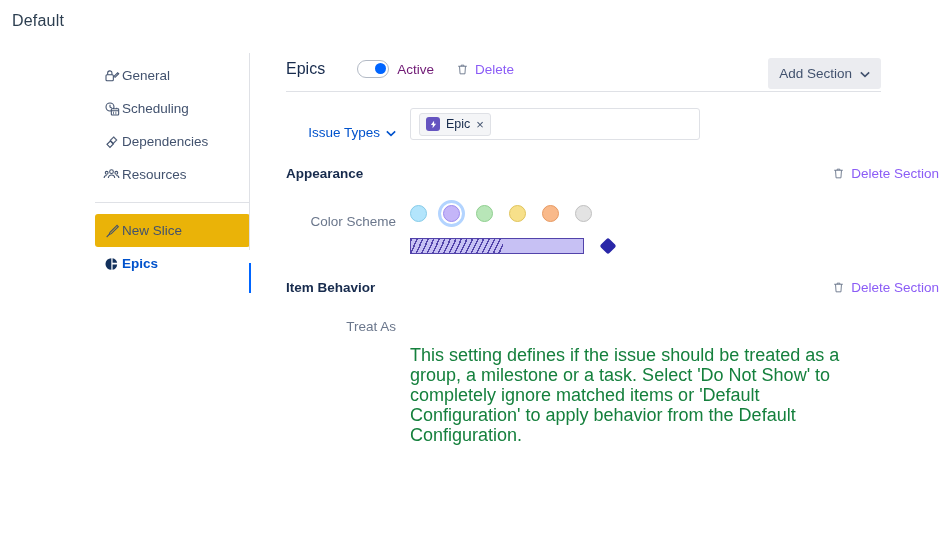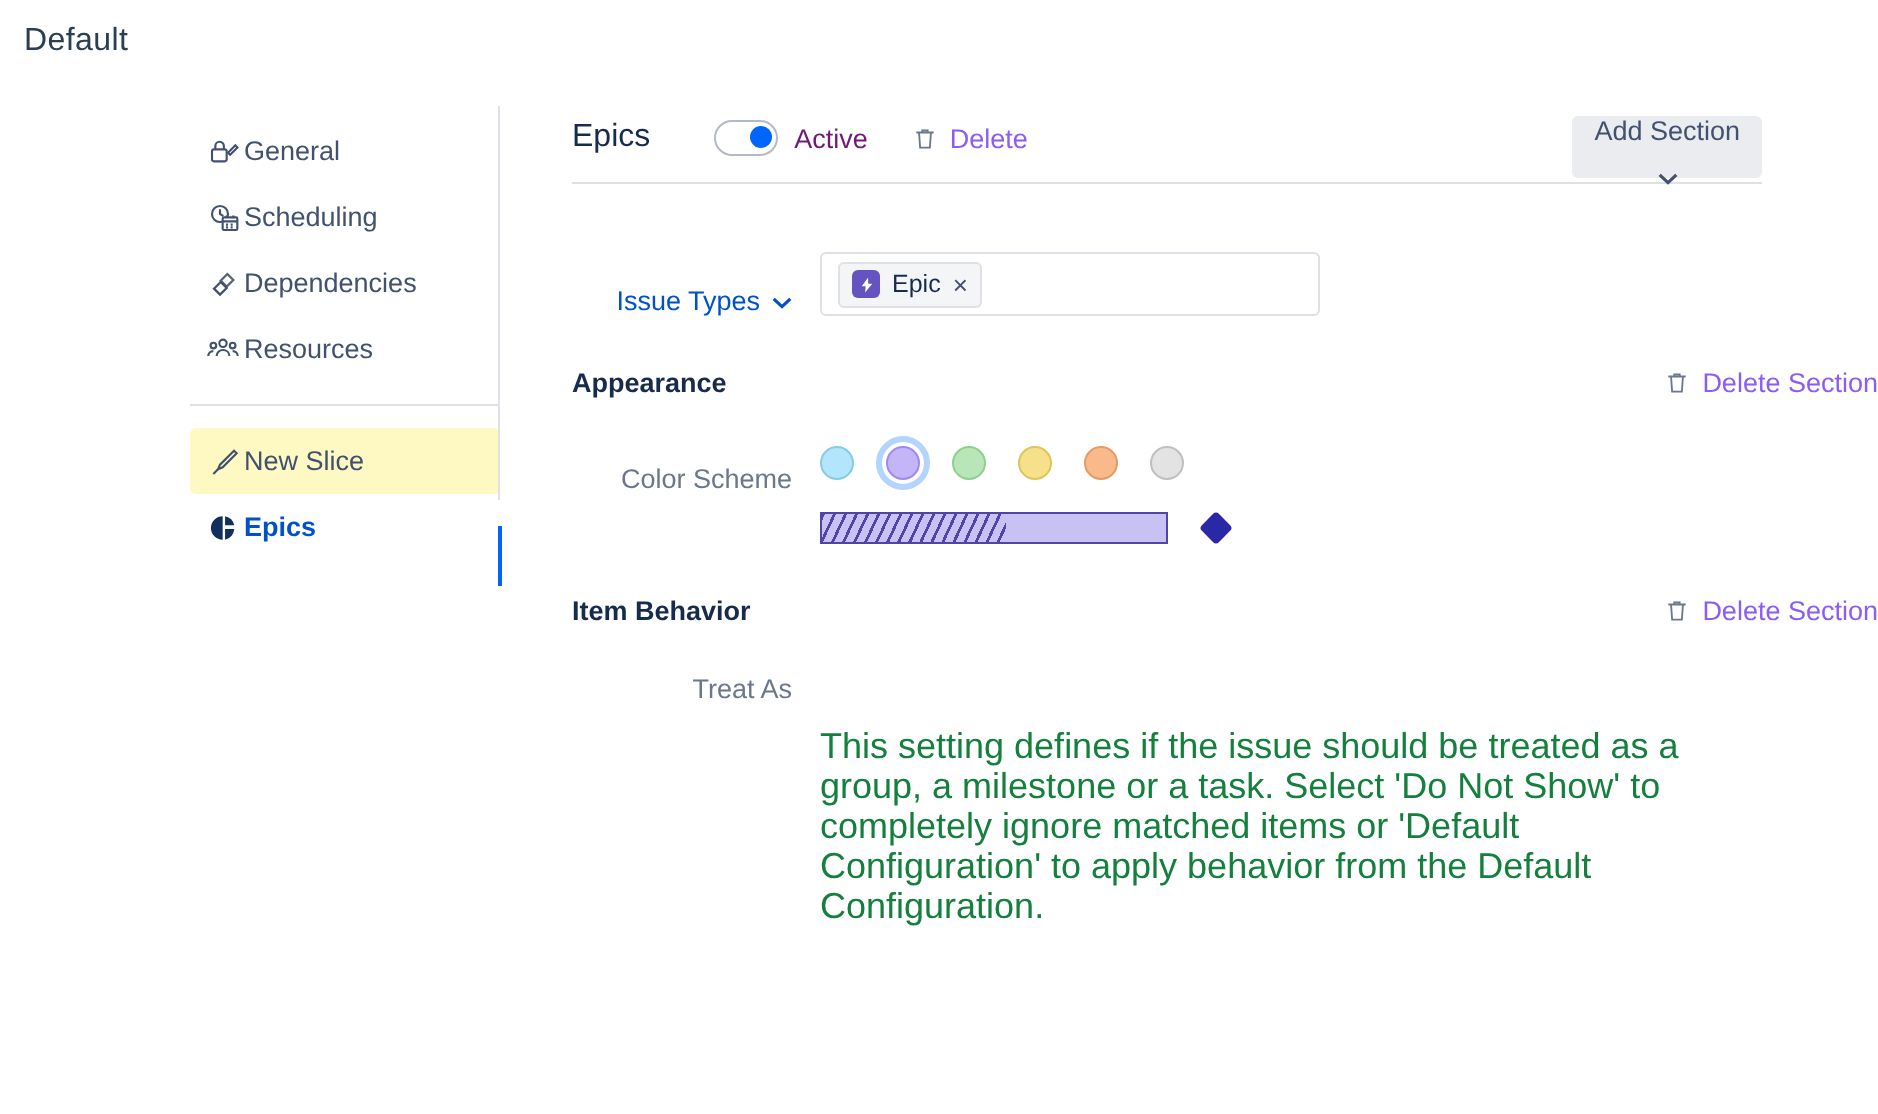--- a/index.html
+++ b/index.html
@@ -60,21 +60,21 @@
   .sidebar-item .sb-icon {
     width: 17px;
     height: 17px;
     display: inline-flex;
     align-items: center;
     justify-content: center;
     flex: 0 0 17px;
     color: #42526e;
   }
   .sidebar-item.selected-soft {
-    background: #fef9c3;
+    background: #eab308;
     color: #42526e;
   }
   .sidebar-item.active-item {
     color: #0052cc;
     font-weight: bold;
   }
   .sidebar-item.active-item .sb-icon { color: #12305c; }
 
   .sidebar-divider {
     height: 1px;
@@ -165,21 +165,20 @@
     border-radius: 3px;
     height: 31px;
     padding: 0 11px;
     font-size: 13.5px;
     color: #42526e;
     display: inline-flex;
     align-items: center;
     gap: 8px;
     cursor: pointer;
     font-family: "Liberation Sans", sans-serif;
-    flex-direction: column;
   }
 
   .hr {
     height: 1px;
     background: #dfe1e6;
     margin-right: 58px;
   }
 
   
   .field-row {
@@ -199,30 +198,29 @@
     color: #0052cc;
     display: flex;
     align-items: center;
     justify-content: flex-end;
     gap: 6px;
     cursor: pointer;
   }
   .field-control { margin-left: 14px; }
 
   .tag-input {
-    width: 250px;
+    width: 290px;
     min-height: 32px;
     border: 1px solid #dfe1e6;
     border-radius: 3px;
     background: #fff;
     display: flex;
     align-items: center;
     padding: 0 8px;
     box-sizing: border-box;
-    margin-top: 18px;
   }
   .tag {
     display: inline-flex;
     align-items: center;
     gap: 6px;
     background: #f4f5f7;
     border: 1px solid #dfe1e6;
     border-radius: 3px;
     height: 21px;
     padding: 0 6px;

